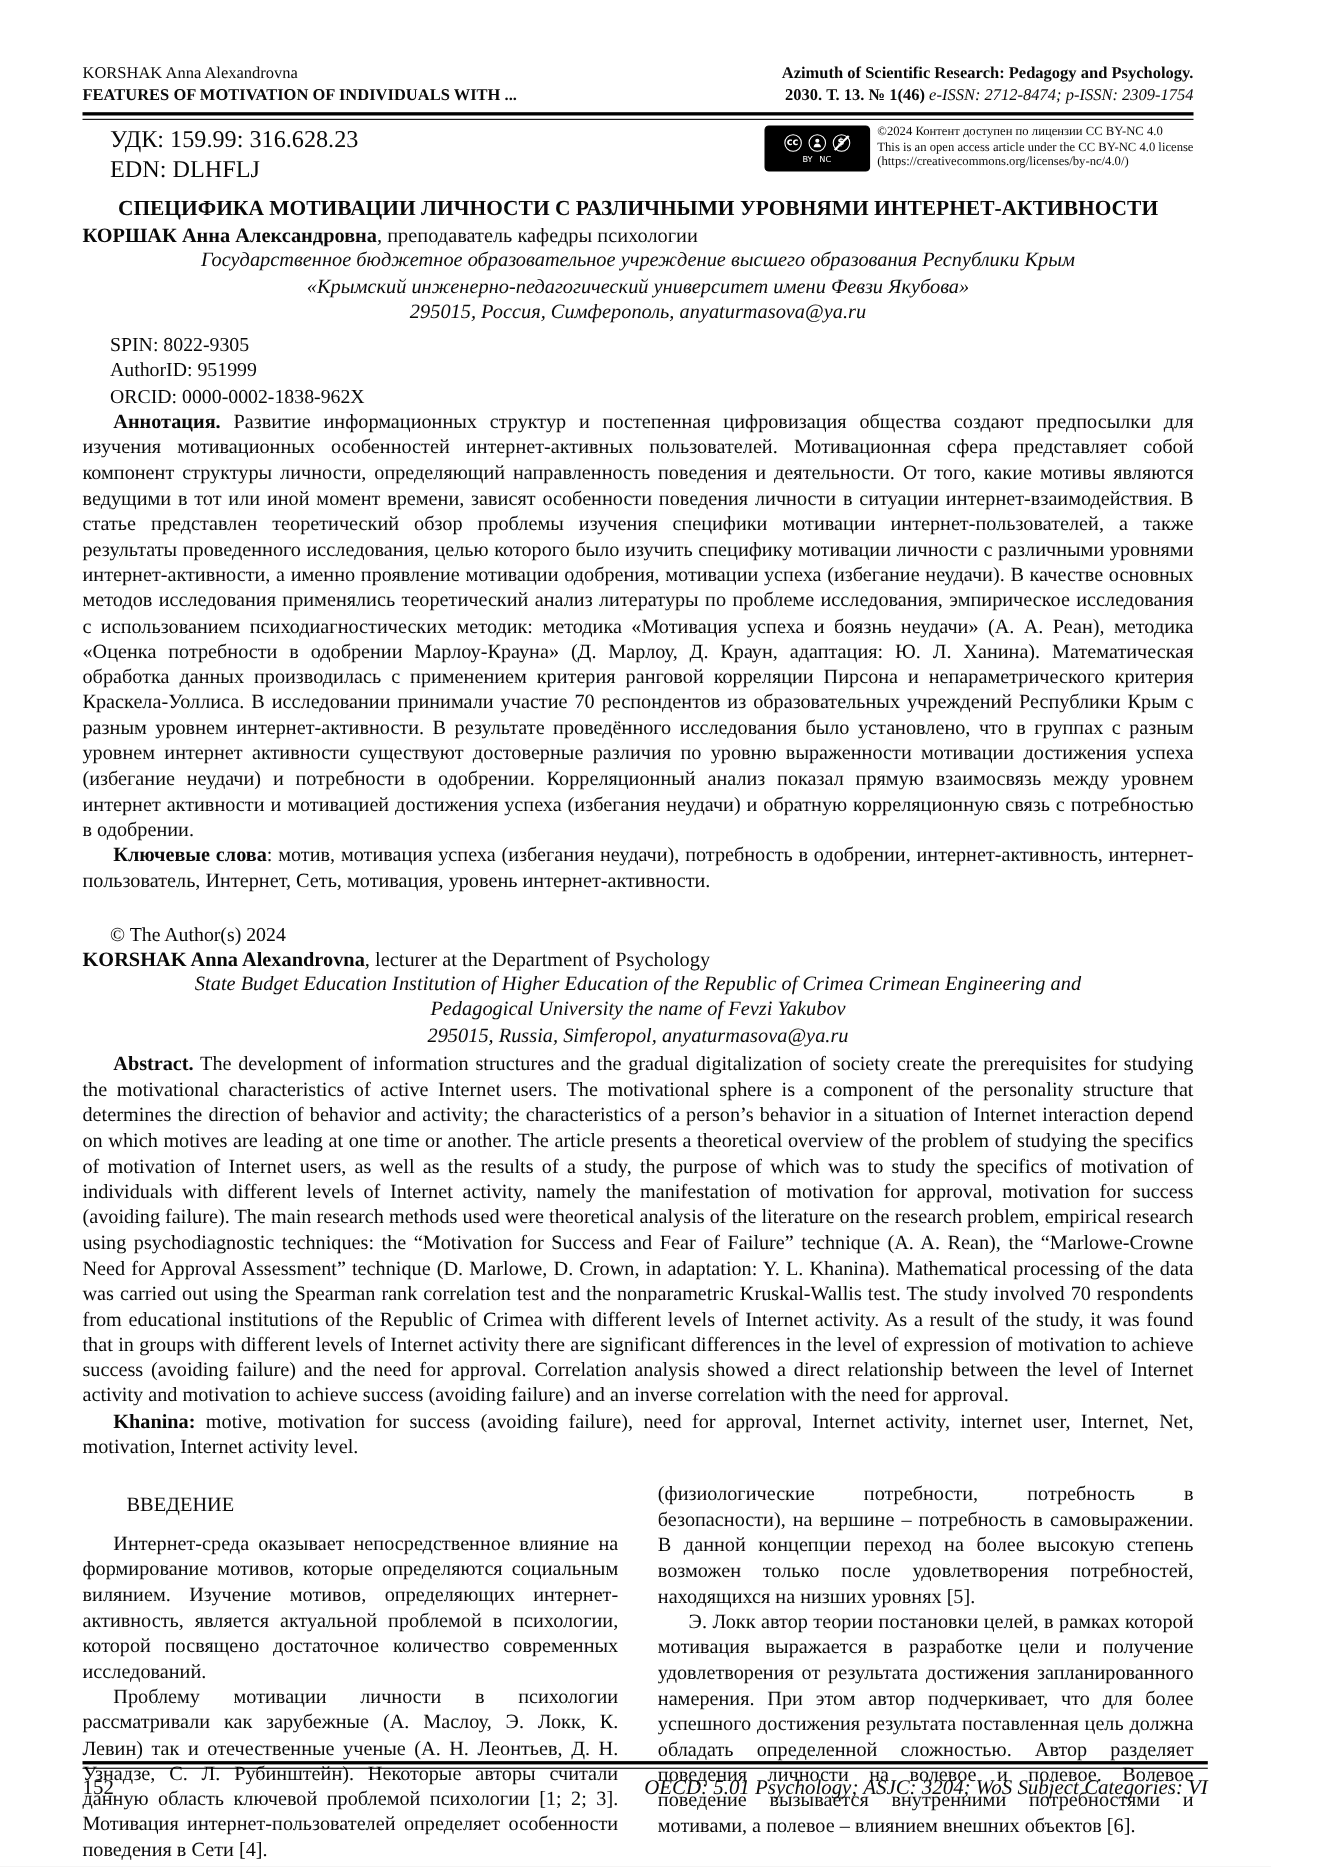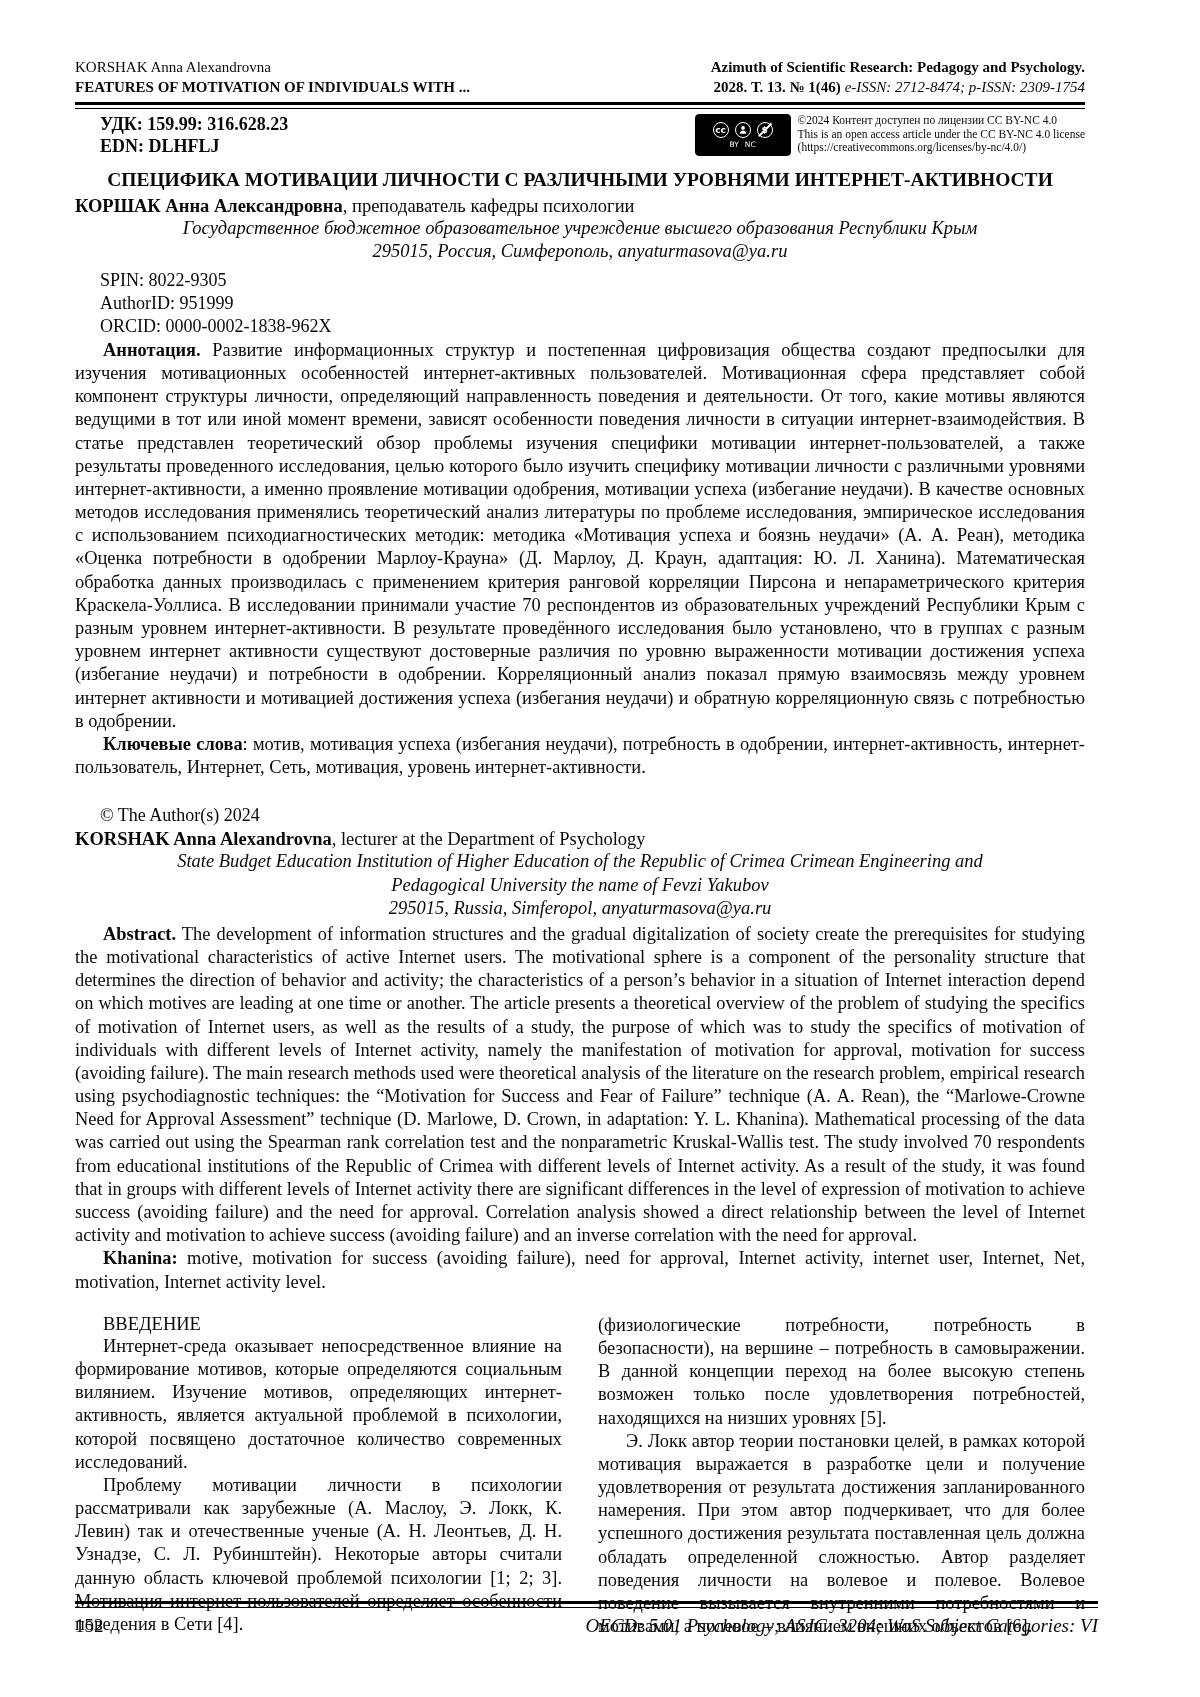--- a/index.html
+++ b/index.html
@@ -16,21 +16,21 @@
   }
   
   .header { display:flex; justify-content:space-between; align-items:flex-end; }
   .header-left { font-size:15px; line-height:1.3; }
   .header-left .l2 { font-weight:bold; }
   .header-right { text-align:right; font-size:15px; line-height:1.3; font-weight:bold; }
   .header-right .issn { font-weight:normal; font-style:italic; }
   .rule-double { margin-top:5px; height:3px; border-top:3px solid #000; border-bottom:1px solid #000; }
   
   .meta-row { display:flex; justify-content:space-between; margin-top:5px; }
-  .meta-left { font-size:18px; line-height:1.22; padding-left:25px;font-weight:bold; }
+  .meta-left { font-size:22px; line-height:1.22; padding-left:25px; }
   .meta-right { display:flex; gap:7px; align-items:flex-start; }
   .cc-badge { width:94px; height:40px; background:#000000; border:1px solid #000; border-radius:4px;
               display:flex; flex-direction:column; align-items:center; justify-content:center; gap:2px; flex:none; }
   .cc-row { display:flex; gap:6px; }
   .cc-circle { width:16px; height:16px; border:1.5px solid #fff; border-radius:50%; color:#fff;
                font-size:9px; font-weight:bold; display:flex; align-items:center; justify-content:center;
                font-family:"DejaVu Sans", sans-serif; position:relative; box-sizing:border-box; }
   .cc-nc::after { content:""; position:absolute; left:-2px; top:6px; width:18px; height:1.5px;
                   background:#fff; transform:rotate(-45deg); }
   .cc-sub { color:#fff; font-size:7.5px; font-family:"DejaVu Sans", sans-serif; display:flex; gap:6px; }
@@ -43,42 +43,42 @@
   .affil { text-align:center; font-style:italic; font-size:18.5px; line-height:1.27; }
   .ids { font-size:18px; line-height:1.3; padding-left:25px; margin-top:5px; }
   
   .para { font-size:18.4px; line-height:1.26; text-align:justify; text-indent:28px; margin:0; }
   .para .lbl { font-weight:bold; }
   .noindent { text-indent:0; }
   .en-block { margin-top:26px; }
   
   .columns { display:flex; gap:36px; margin-top:20px; }
   .col { flex:1; min-width:0; }
-  .section-heading { font-size:18.5px; margin:0; padding-left:28px; }
+  .section-heading { font-size:18.5px; margin:12px; padding-left:28px; }
   .col .para { margin:0; }
   
   .footer { position:absolute; left:75px; right:102px; top:1601px; }
   .footer-rule { height:3px; border-top:3px solid #000; border-bottom:1px solid #000; }
   .footer-row { display:flex; justify-content:space-between; font-size:19px; margin-top:7px; }
   .footer-cats { font-style:italic; }
   .person-svg { display:block; }
 </style>
 </head>
 <body>
 
 <div class="page">
 
   <div class="header">
     <div class="header-left">
       <div class="l1">KORSHAK Anna Alexandrovna</div>
       <div class="l2">FEATURES OF MOTIVATION OF INDIVIDUALS WITH ...</div>
     </div>
     <div class="header-right">
       <div>Azimuth of Scientific Research: Pedagogy and Psychology.</div>
-      <div><span>2028. Т. 13. № 1(46) </span><span class="issn">e-ISSN: 2712-8474; p-ISSN: 2309-1754</span></div>
+      <div><span>2030. Т. 13. № 1(46) </span><span class="issn">e-ISSN: 2712-8474; p-ISSN: 2309-1754</span></div>
     </div>
   </div>
   <div class="rule-double"></div>
 
   <div class="meta-row">
     <div class="meta-left">
       <div>УДК: 159.99: 316.628.23</div>
       <div>EDN: DLHFLJ</div>
     </div>
     <div class="meta-right">
@@ -109,20 +109,21 @@
       </div>
     </div>
   </div>
 
   <div class="title">СПЕЦИФИКА МОТИВАЦИИ ЛИЧНОСТИ С РАЗЛИЧНЫМИ УРОВНЯМИ ИНТЕРНЕТ-АКТИВНОСТИ</div>
   <div class="author-line">
     <span class="name">КОРШАК Анна Александровна</span><span>, преподаватель кафедры психологии</span>
   </div>
   <div class="affil">
     <div>Государственное бюджетное образовательное учреждение высшего образования Республики Крым</div>
+    <div>«Крымский инженерно-педагогический университет имени Февзи Якубова»</div>
     <div>295015, Россия, Симферополь, anyaturmasova@ya.ru</div>
   </div>
   <div class="ids">
     <div>SPIN: 8022-9305</div>
     <div>AuthorID: 951999</div>
     <div>ORCID: 0000-0002-1838-962X</div>
   </div>
 
   <p class="para"><span class="lbl">Аннотация.</span><span> Развитие информационных структур и постепенная цифровизация общества создают предпосылки для изучения мотивационных особенностей интернет-активных пользователей. Мотивационная сфера представляет собой компонент структуры личности, определяющий направленность поведения и деятельности. От того, какие мотивы являются ведущими в тот или иной момент времени, зависят особенности поведения личности в ситуации интернет-взаимодействия. В статье представлен теоретический обзор проблемы изучения специфики мотивации интернет-пользователей, а также результаты проведенного исследования, целью которого было изучить специфику мотивации личности с различными уровнями интернет-активности, а именно проявление мотивации одобрения, мотивации успеха (избегание неудачи). В качестве основных методов исследования применялись теоретический анализ литературы по проблеме исследования, эмпирическое исследования с использованием психодиагностических методик: методика «Мотивация успеха и боязнь неудачи» (А. А. Реан), методика «Оценка потребности в одобрении Марлоу-Крауна» (Д. Марлоу, Д. Краун, адаптация: Ю. Л. Ханина). Математическая обработка данных производилась с применением критерия ранговой корреляции Пирсона и непараметрического критерия Краскела-Уоллиса. В исследовании принимали участие 70 респондентов из образовательных учреждений Республики Крым с разным уровнем интернет-активности. В результате проведённого исследования было установлено, что в группах с разным уровнем интернет активности существуют достоверные различия по уровню выраженности мотивации достижения успеха (избегание неудачи) и потребности в одобрении. Корреляционный анализ показал прямую взаимосвязь между уровнем интернет активности и мотивацией достижения успеха (избегания неудачи) и обратную корреляционную связь с потребностью в одобрении.</span></p>
   <p class="para"><span class="lbl">Ключевые слова</span><span>: мотив, мотивация успеха (избегания неудачи), потребность в одобрении, интернет-активность, интернет-пользователь, Интернет, Сеть, мотивация, уровень интернет-активности.</span></p>

